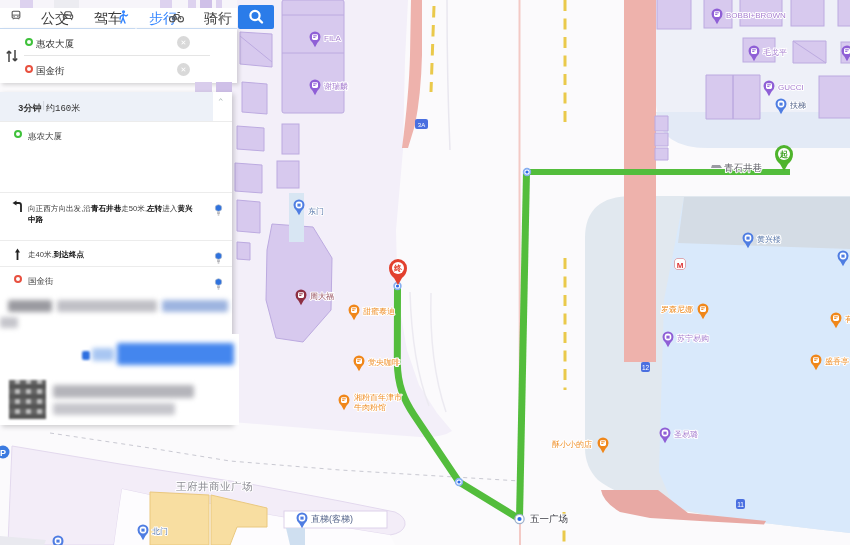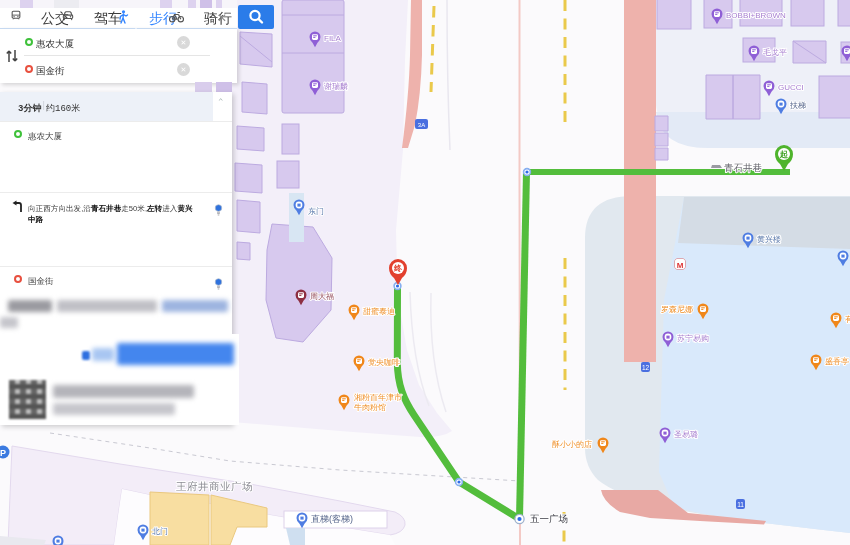--- a/index.html
+++ b/index.html
@@ -390,20 +390,31 @@
         </svg>
       <span class="rtxt" style="top:9.5px;line-height:11.7px;">向正西方向出发,沿<b>青石井巷</b>走50米,<b>左转</b>进入<b>黄兴</b><br><b>中路</b></span>
       <span class="bulb"><svg width="9" height="12" viewBox="0 0 9 12">
             <circle cx="4.5" cy="4" r="3.3" fill="#2f72dd" stroke="#b9c2cf" stroke-width="0.7"></circle>
             <path d="M3,8.2 h3 M3.2,9.6 h2.6 M3.7,11 h1.6" stroke="#a9a9af" stroke-width="1"></path>
           </svg></span>
     </div>
 
 
 
+    <div class="abs row" style="top:240px;height:26px;">
+      <svg class="ric" width="13" height="13" viewBox="0 0 13 13">
+          <path d="M6.5,12 V4" fill="none" stroke="#222" stroke-width="1.8"></path>
+          <path d="M4,4.5 L6.5,0.5 L9,4.5 Z" fill="#222"></path>
+        </svg>
+      <span class="rtxt">走40米,<b>到达终点</b></span>
+      <span class="bulb"><svg width="9" height="12" viewBox="0 0 9 12">
+            <circle cx="4.5" cy="4" r="3.3" fill="#2f72dd" stroke="#b9c2cf" stroke-width="0.7"></circle>
+            <path d="M3,8.2 h3 M3.2,9.6 h2.6 M3.7,11 h1.6" stroke="#a9a9af" stroke-width="1"></path>
+          </svg></span>
+    </div>
 
     <div class="abs row" style="top:266px;height:27px;">
       <span class="ring" style="border-color:#e8503f;left:14px;top:8px;"></span>
       <span class="rtxt" style="font-size:8.5px;">国金街</span>
       <span class="bulb"><svg width="9" height="12" viewBox="0 0 9 12">
             <circle cx="4.5" cy="4" r="3.3" fill="#2f72dd" stroke="#b9c2cf" stroke-width="0.7"></circle>
             <path d="M3,8.2 h3 M3.2,9.6 h2.6 M3.7,11 h1.6" stroke="#a9a9af" stroke-width="1"></path>
           </svg></span>
     </div>
 

